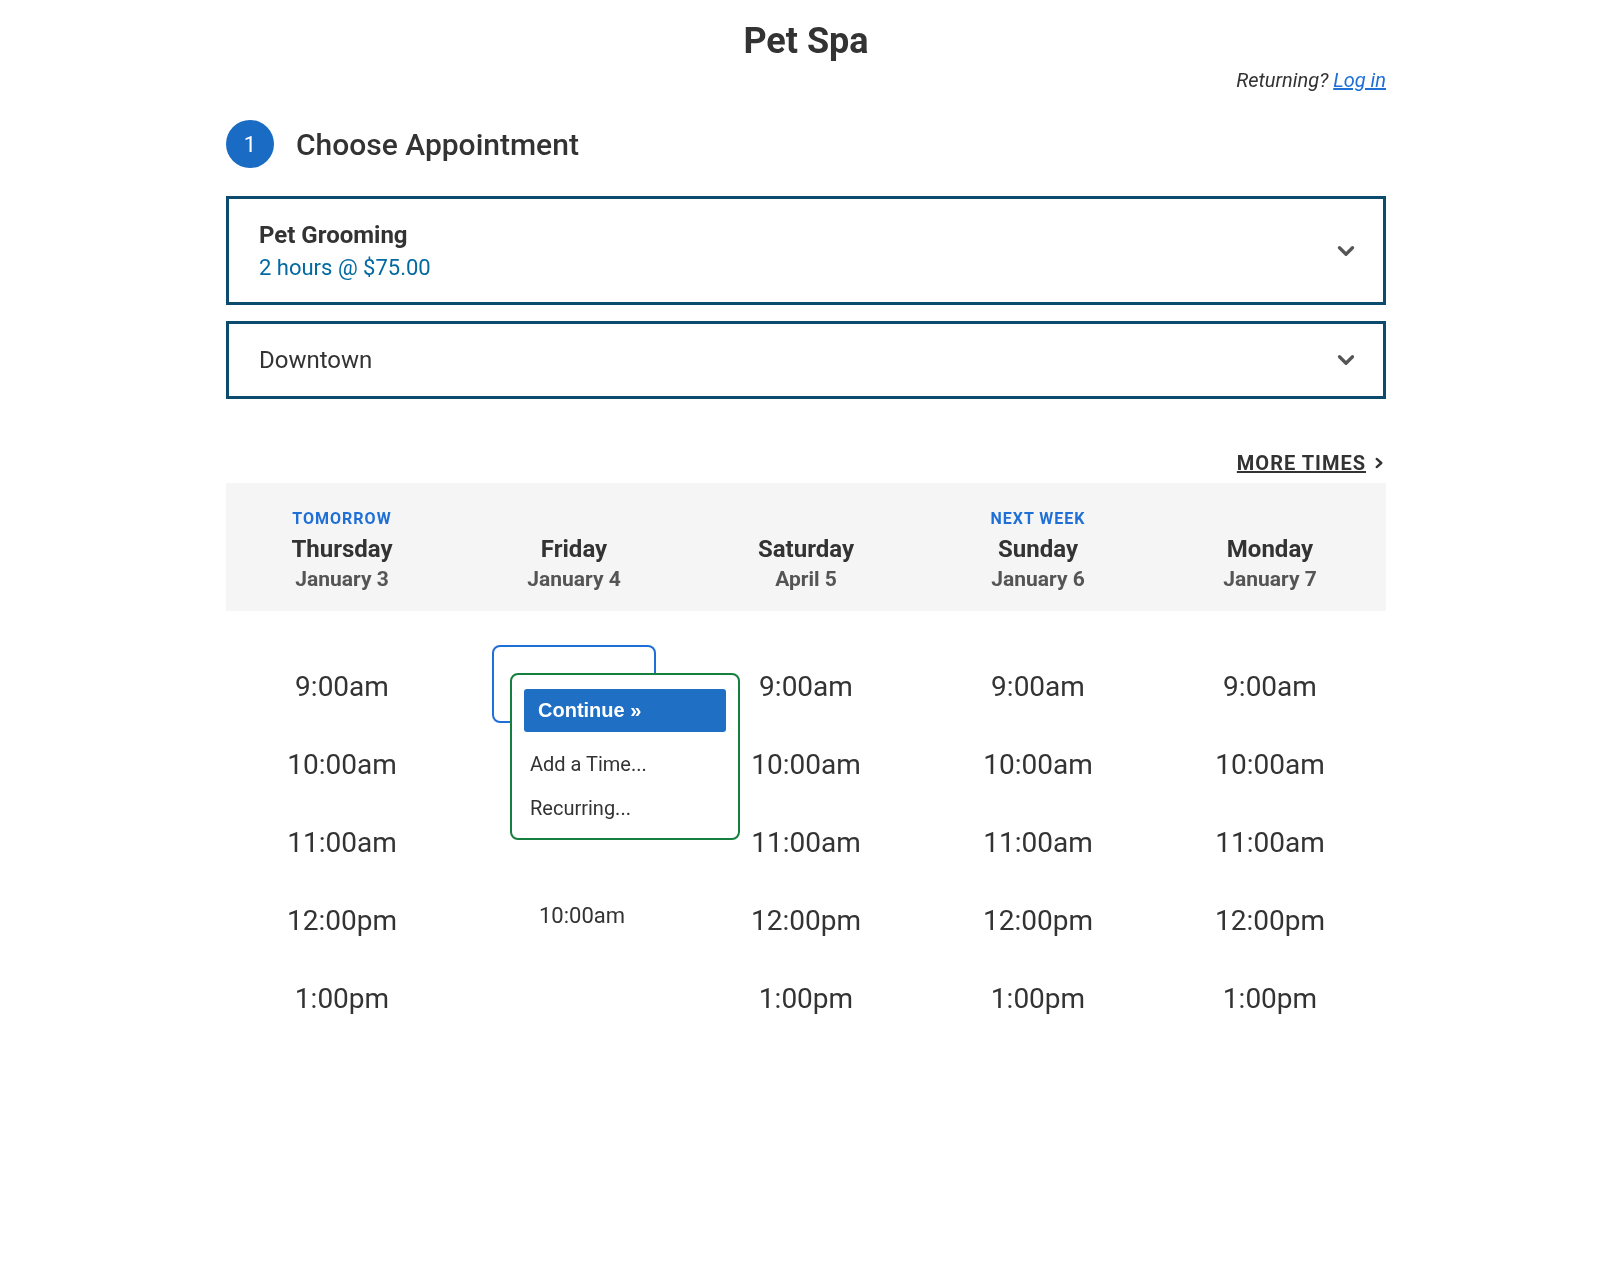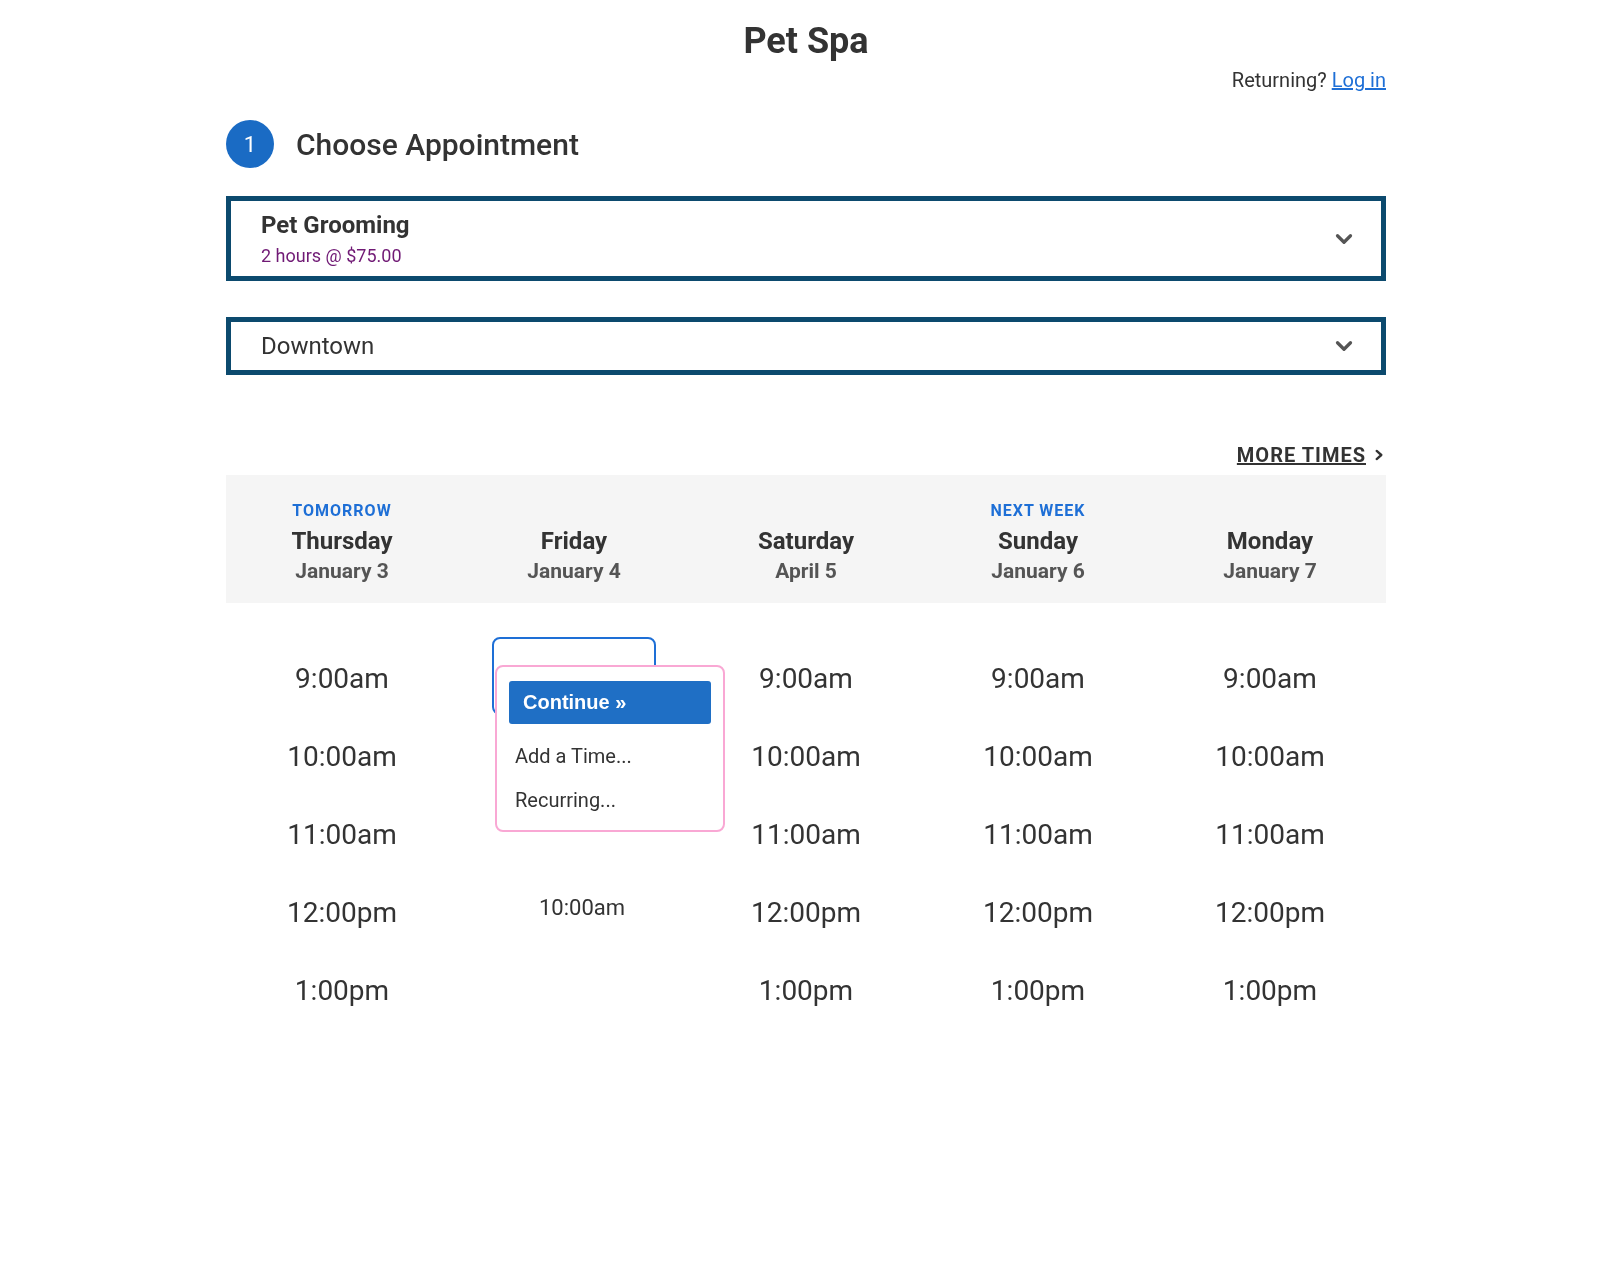--- a/index.html
+++ b/index.html
@@ -20,20 +20,21 @@
   font-size: 36px;
   font-weight: 700;
   color: #333;
   padding: 20px 0 6px;
 }
 .returning-bar {
   text-align: right;
   font-size: 20px;
   color: #333;
   padding-bottom: 28px;
+  font-style: italic;
 }
 .returning-bar a {
   color: #1e6fd6;
   text-decoration: underline;
 }
 .step-row {
   display: flex;
   align-items: center;
   margin-bottom: 28px;
 }
@@ -49,33 +50,33 @@
   justify-content: center;
   margin-right: 22px;
   flex-shrink: 0;
 }
 .step-title {
   font-size: 30px;
   font-weight: 500;
   color: #333;
 }
 .panel {
-  border: 5px solid #0c4a6e;
-  padding: 10px 30px;
-  margin-bottom: 36px;
+  border: 3px solid #0c4a6e;
+  padding: 22px 30px;
+  margin-bottom: 16px;
   position: relative;
 }
 .panel-title {
   font-size: 24px;
   font-weight: 700;
   color: #333;
 }
 .panel-sub {
-  font-size: 18px;
-  color: #701a75;
+  font-size: 22px;
+  color: #0369a1;
   margin-top: 6px;
 }
 .panel-single {
   font-size: 24px;
   color: #333;
 }
 .chevron {
   position: absolute;
   right: 24px;
   top: 50%;
@@ -144,24 +145,24 @@
 }
 .slot-selected {
   border: 2px solid #1e6fd6;
   border-radius: 8px;
   padding: 10px 0;
   margin: -2px 34px 0;
   color: #1e6fd6;
 }
 .popover {
   position: absolute;
-  left: 269px;
+  left: 284px;
   top: 190px;
   width: 230px;
-  border: 2px solid #f9a8d4;
+  border: 2px solid #15803d;
   border-radius: 8px;
   background: #fff;
   padding: 14px 12px 18px;
 }
 .popover-btn {
   width: 100%;
   background: #1f6fc5;
   color: #fff;
   font-size: 20px;
   font-weight: 600;

